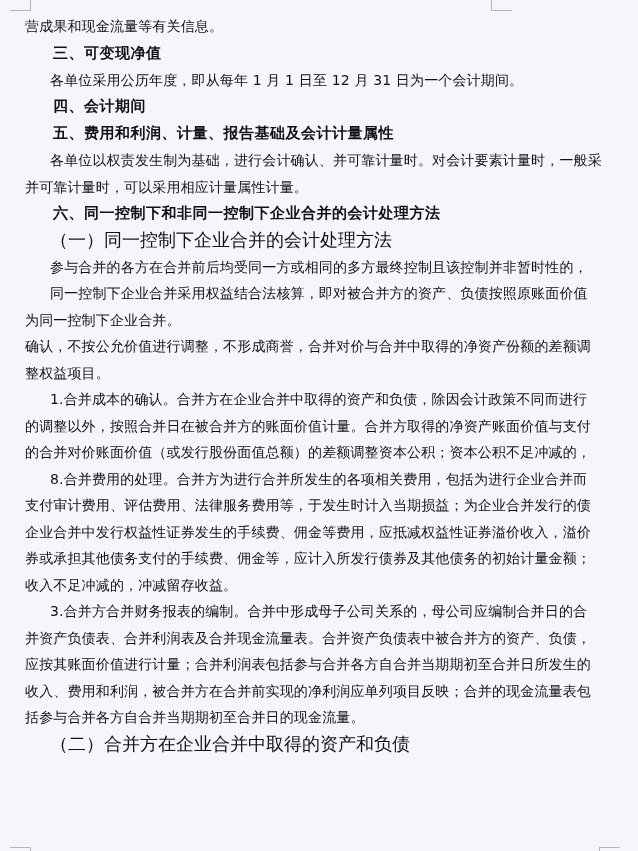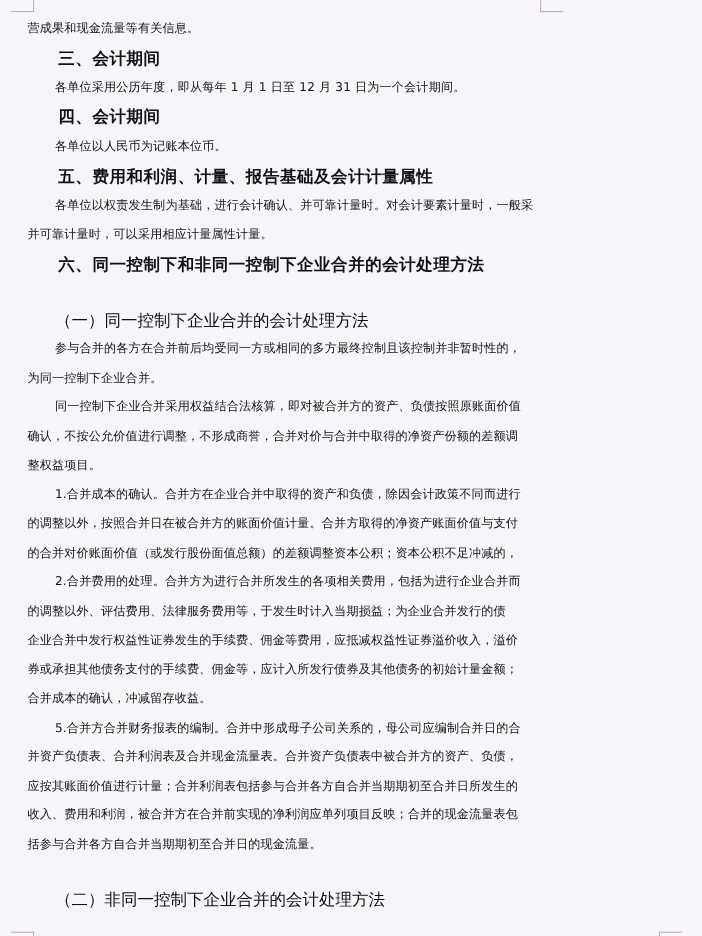--- a/index.html
+++ b/index.html
@@ -33,83 +33,81 @@
   .corner.bl { left: 10px; top: 847px; border-width: 1px 1px 0 0; }
   .corner.br { left: 599px; top: 847px; border-width: 1px 0 0 1px; }
 
   .content {
     position: absolute;
     left: 25px;
     top: 13px;
     width: 565px;
   }
   .line {
-    font-size: 11px;
+    font-size: 14px;
     line-height: 26.5px;
     white-space: nowrap;
     letter-spacing: 0.15px;
   }
   .h {
     font-size: 15px;
     font-weight: bold;
     line-height: 27px;
     padding-left: 28px;
     letter-spacing: 0.5px;
   }
   .sub {
-    font-size: 15px;
+    font-size: 18px;
     line-height: 26.5px;
     padding-left: 25px;
-    margin-top: 24px;
   }
   .plain { padding-left: 25px; }
 </style>
 </head>
 <body>
 
 <div class="page">
   <div class="corner tl"></div>
   <div class="corner tr"></div>
   <div class="corner bl"></div>
   <div class="corner br"></div>
 
   <div class="content">
     <div class="line">营成果和现金流量等有关信息。</div>
 
-    <div class="h">三、会计期间</div>
+    <div class="h">三、可变现净值</div>
     <div class="line plain">各单位采用公历年度，即从每年 1 月 1 日至 12 月 31 日为一个会计期间。</div>
 
     <div class="h">四、会计期间</div>
-    <div class="line plain">各单位以人民币为记账本位币。</div>
 
     <div class="h">五、费用和利润、计量、报告基础及会计计量属性</div>
     <div class="line plain">各单位以权责发生制为基础，进行会计确认、并可靠计量时。对会计要素计量时，一般采</div>
     <div class="line">并可靠计量时，可以采用相应计量属性计量。</div>
 
     <div class="h">六、同一控制下和非同一控制下企业合并的会计处理方法</div>
     <div class="sub">（一）同一控制下企业合并的会计处理方法</div>
 
     <div class="line plain">参与合并的各方在合并前后均受同一方或相同的多方最终控制且该控制并非暂时性的，</div>
+    <div class="line plain">同一控制下企业合并采用权益结合法核算，即对被合并方的资产、负债按照原账面价值</div>
+
     <div class="line">为同一控制下企业合并。</div>
-
-    <div class="line plain">同一控制下企业合并采用权益结合法核算，即对被合并方的资产、负债按照原账面价值</div>
     <div class="line">确认，不按公允价值进行调整，不形成商誉，合并对价与合并中取得的净资产份额的差额调</div>
     <div class="line">整权益项目。</div>
 
     <div class="line plain">1.合并成本的确认。合并方在企业合并中取得的资产和负债，除因会计政策不同而进行</div>
     <div class="line">的调整以外，按照合并日在被合并方的账面价值计量。合并方取得的净资产账面价值与支付</div>
     <div class="line">的合并对价账面价值（或发行股份面值总额）的差额调整资本公积；资本公积不足冲减的，</div>
 
-    <div class="line plain">2.合并费用的处理。合并方为进行合并所发生的各项相关费用，包括为进行企业合并而</div>
-    <div class="line">的调整以外、评估费用、法律服务费用等，于发生时计入当期损益；为企业合并发行的债</div>
+    <div class="line plain">8.合并费用的处理。合并方为进行合并所发生的各项相关费用，包括为进行企业合并而</div>
+    <div class="line">支付审计费用、评估费用、法律服务费用等，于发生时计入当期损益；为企业合并发行的债</div>
     <div class="line">企业合并中发行权益性证券发生的手续费、佣金等费用，应抵减权益性证券溢价收入，溢价</div>
     <div class="line">券或承担其他债务支付的手续费、佣金等，应计入所发行债券及其他债务的初始计量金额；</div>
-    <div class="line">合并成本的确认，冲减留存收益。</div>
+    <div class="line">收入不足冲减的，冲减留存收益。</div>
 
-    <div class="line plain">5.合并方合并财务报表的编制。合并中形成母子公司关系的，母公司应编制合并日的合</div>
+    <div class="line plain">3.合并方合并财务报表的编制。合并中形成母子公司关系的，母公司应编制合并日的合</div>
     <div class="line">并资产负债表、合并利润表及合并现金流量表。合并资产负债表中被合并方的资产、负债，</div>
     <div class="line">应按其账面价值进行计量；合并利润表包括参与合并各方自合并当期期初至合并日所发生的</div>
     <div class="line">收入、费用和利润，被合并方在合并前实现的净利润应单列项目反映；合并的现金流量表包</div>
     <div class="line">括参与合并各方自合并当期期初至合并日的现金流量。</div>
 
-    <div class="sub">（二）非同一控制下企业合并的会计处理方法</div>
+    <div class="sub">（二）合并方在企业合并中取得的资产和负债</div>
   </div>
 </div>
 
 </body></html>

